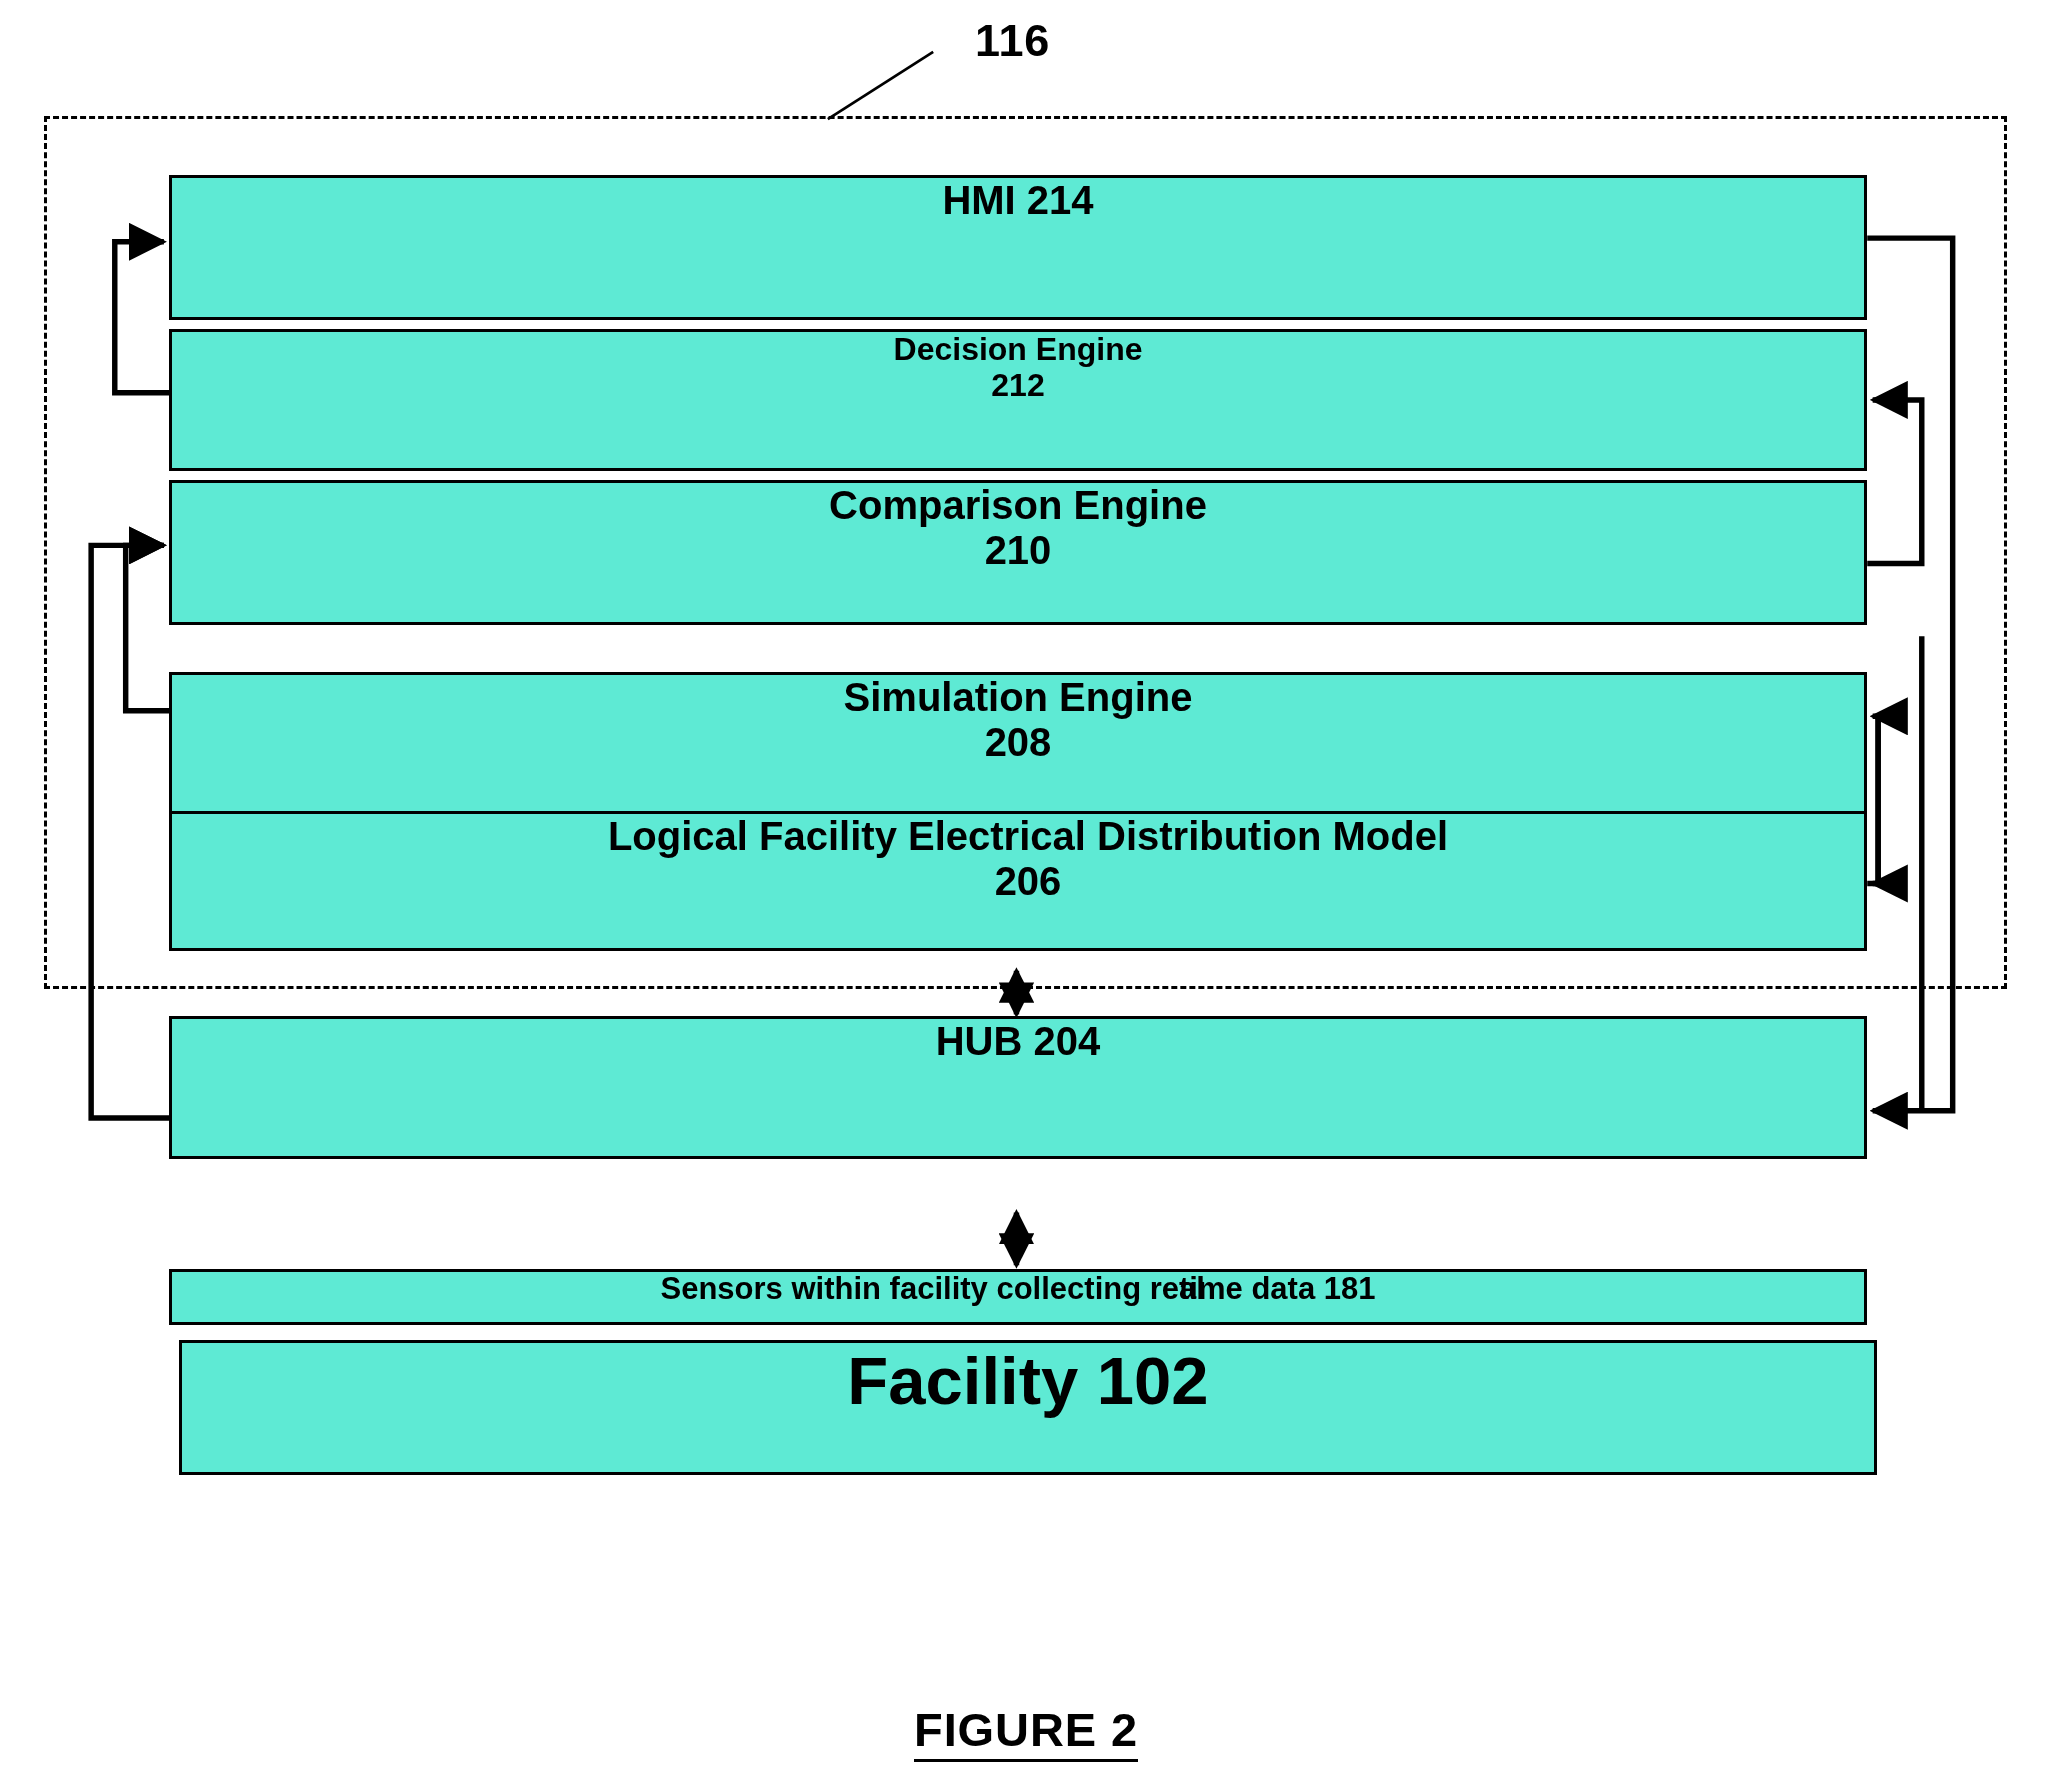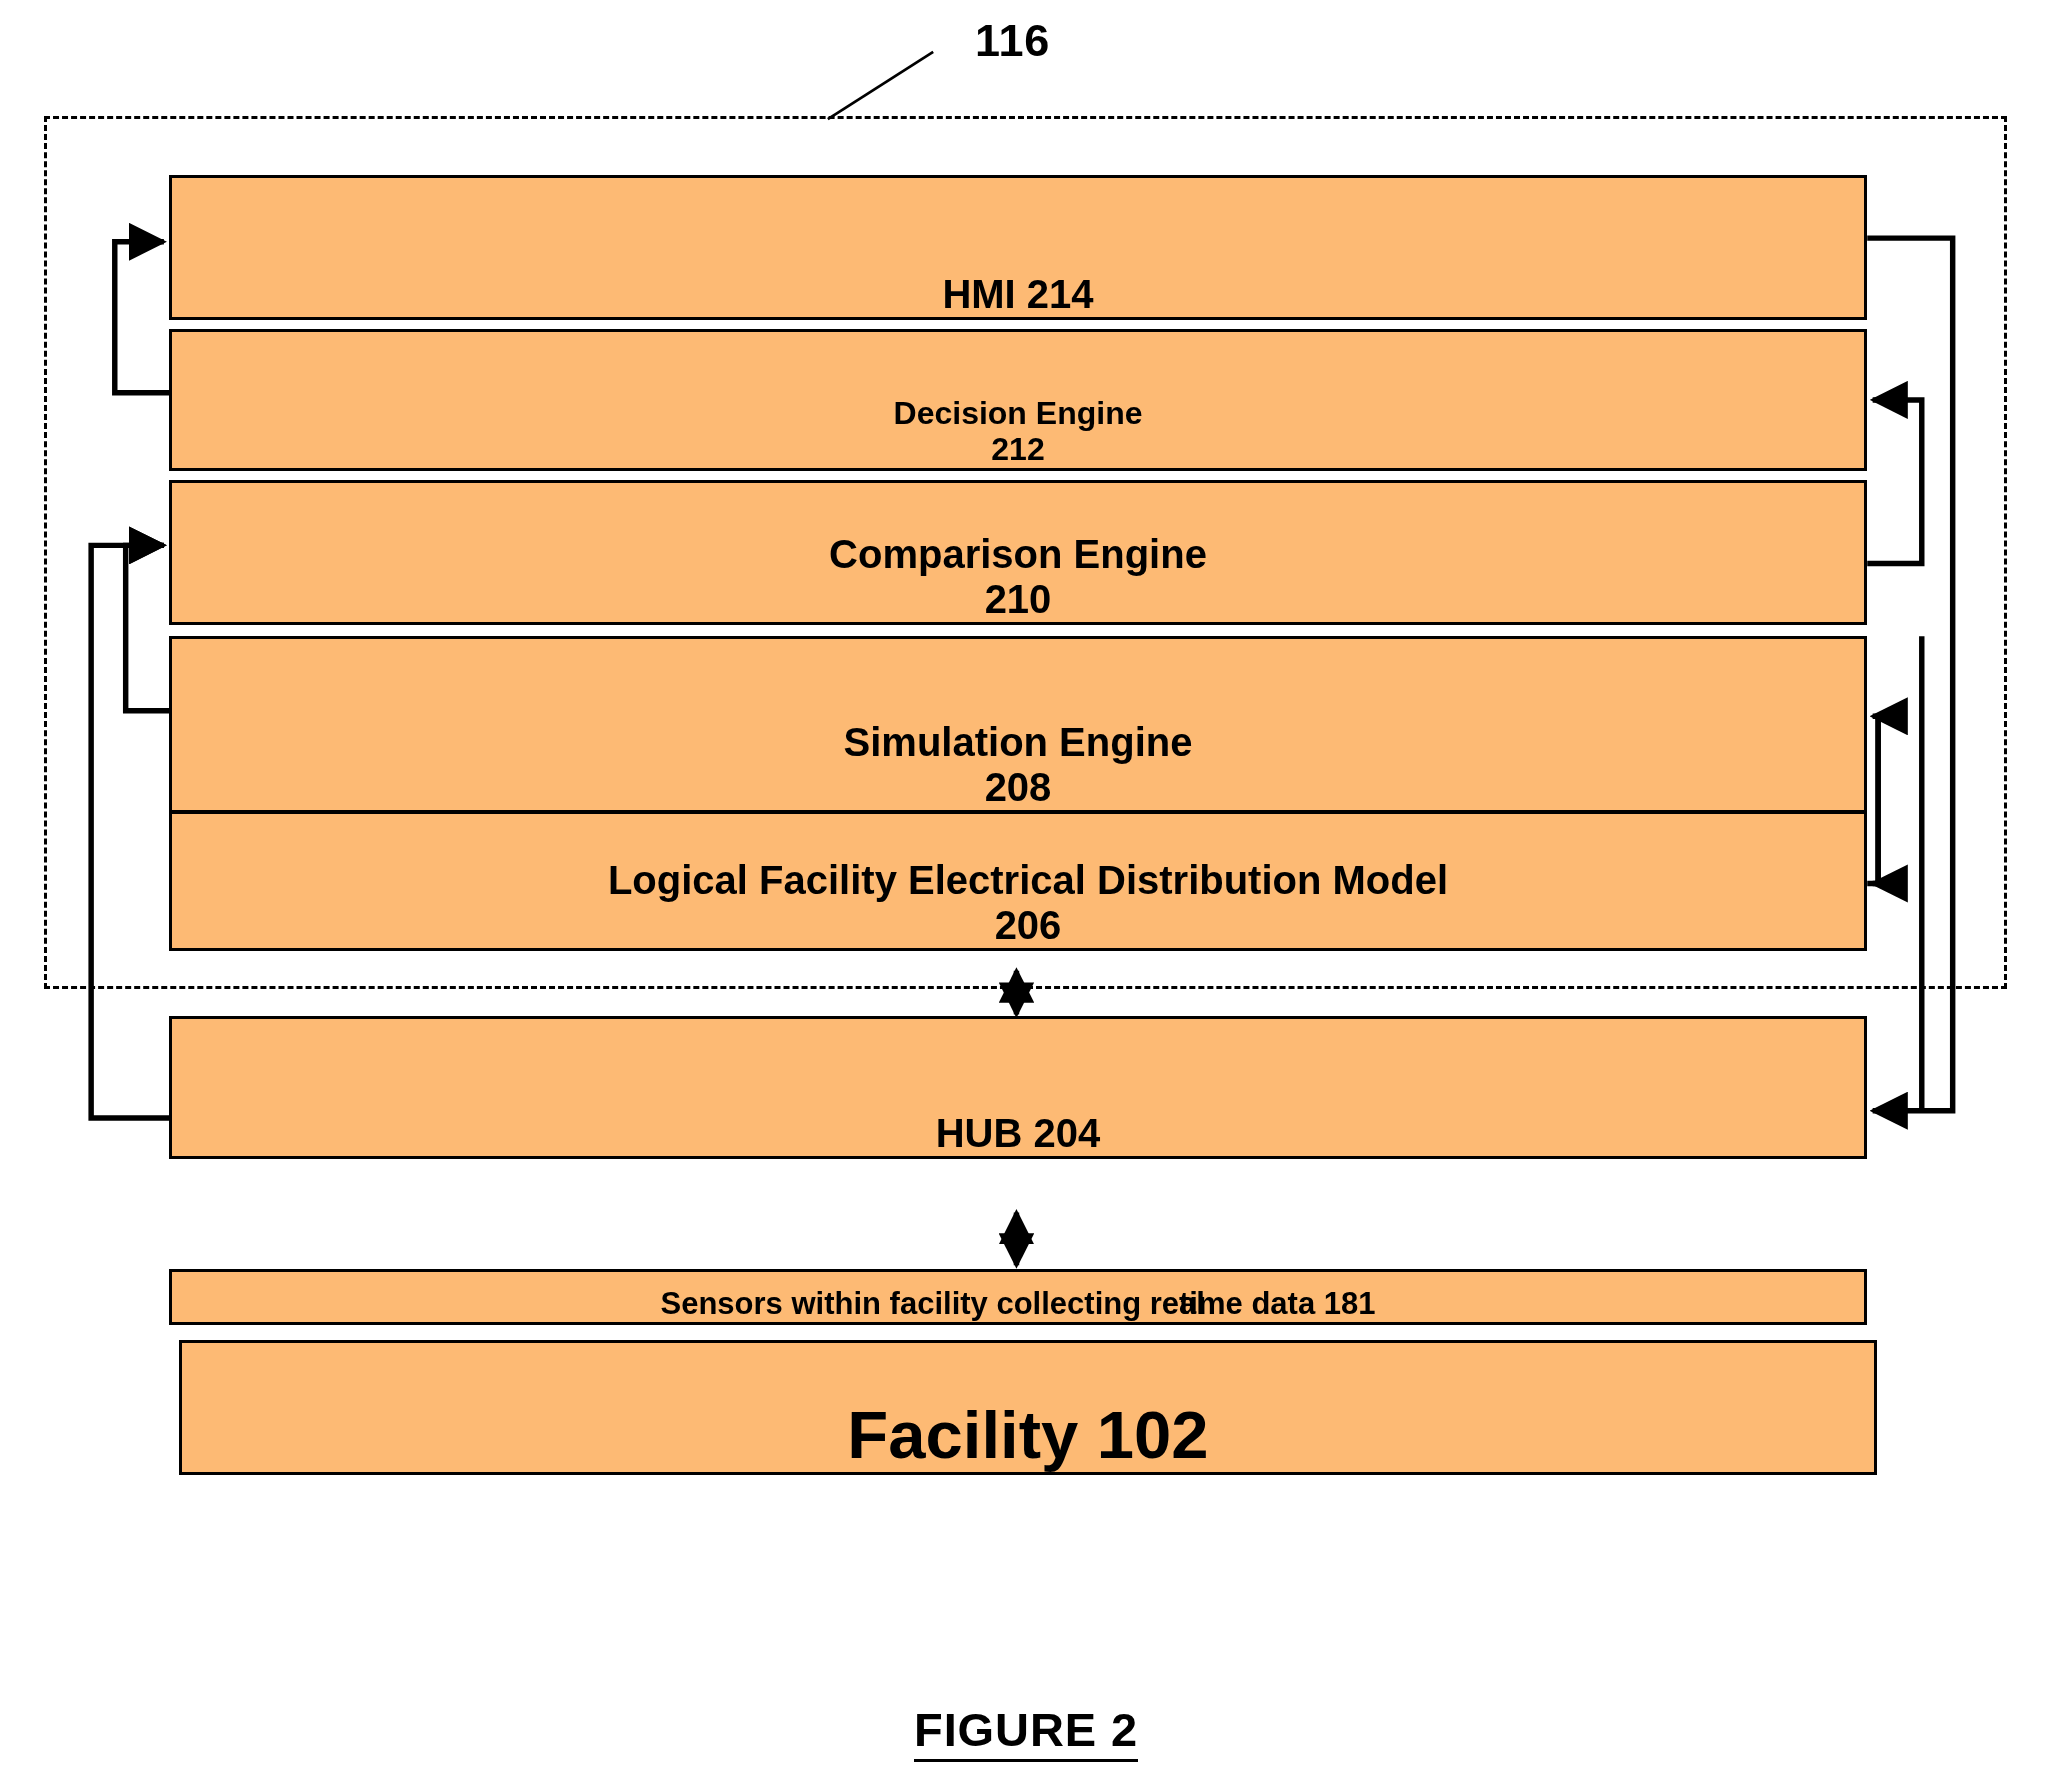--- a/index.html
+++ b/index.html
@@ -50,35 +50,35 @@
     width: 109px;
     height: 71px;
     overflow: visible;
   }
 
   
   .box {
     position: absolute;
     border: 3.6px solid #000000;
     box-sizing: border-box;
-    background: #fdba74;
+    background: #5eead4;
     display: flex;
     flex-direction: column;
     align-items: center;
-    justify-content: flex-end;
+    justify-content: flex-start;
     text-align: center;
     font-weight: bold;
     line-height: 1.12;
   }
   .box .ln { display: block; white-space: nowrap; }
 
   #box-hmi      { left: 169px; top: 175px;  width: 1698px; height: 145px; font-size: 40px; }
   #box-decision { left: 169px; top: 329px;  width: 1698px; height: 142px; font-size: 32px; }
   #box-compare  { left: 169px; top: 480px;  width: 1698px; height: 145px; font-size: 40px; }
-  #box-sim      { left: 169px; top: 636px;  width: 1698px; height: 177px; font-size: 40px; }
+  #box-sim      { left: 169px; top: 672px;  width: 1698px; height: 147px; font-size: 40px; }
   #box-model    { left: 169px; top: 811px;  width: 1698px; height: 140px; font-size: 40px; padding-left: 20px; }
   #box-hub      { left: 169px; top: 1016px; width: 1698px; height: 143px; font-size: 40px; }
   #box-sensors  { left: 169px; top: 1269px; width: 1698px; height: 56px;  font-size: 31px; }
   #box-facility { left: 179px; top: 1340px; width: 1698px; height: 135px; font-size: 67px; }
 
   
   .sensor-text { position: relative; white-space: nowrap; display: inline-block; }
   .sensor-text .overlap {
     display: inline-block;
     width: 0;

